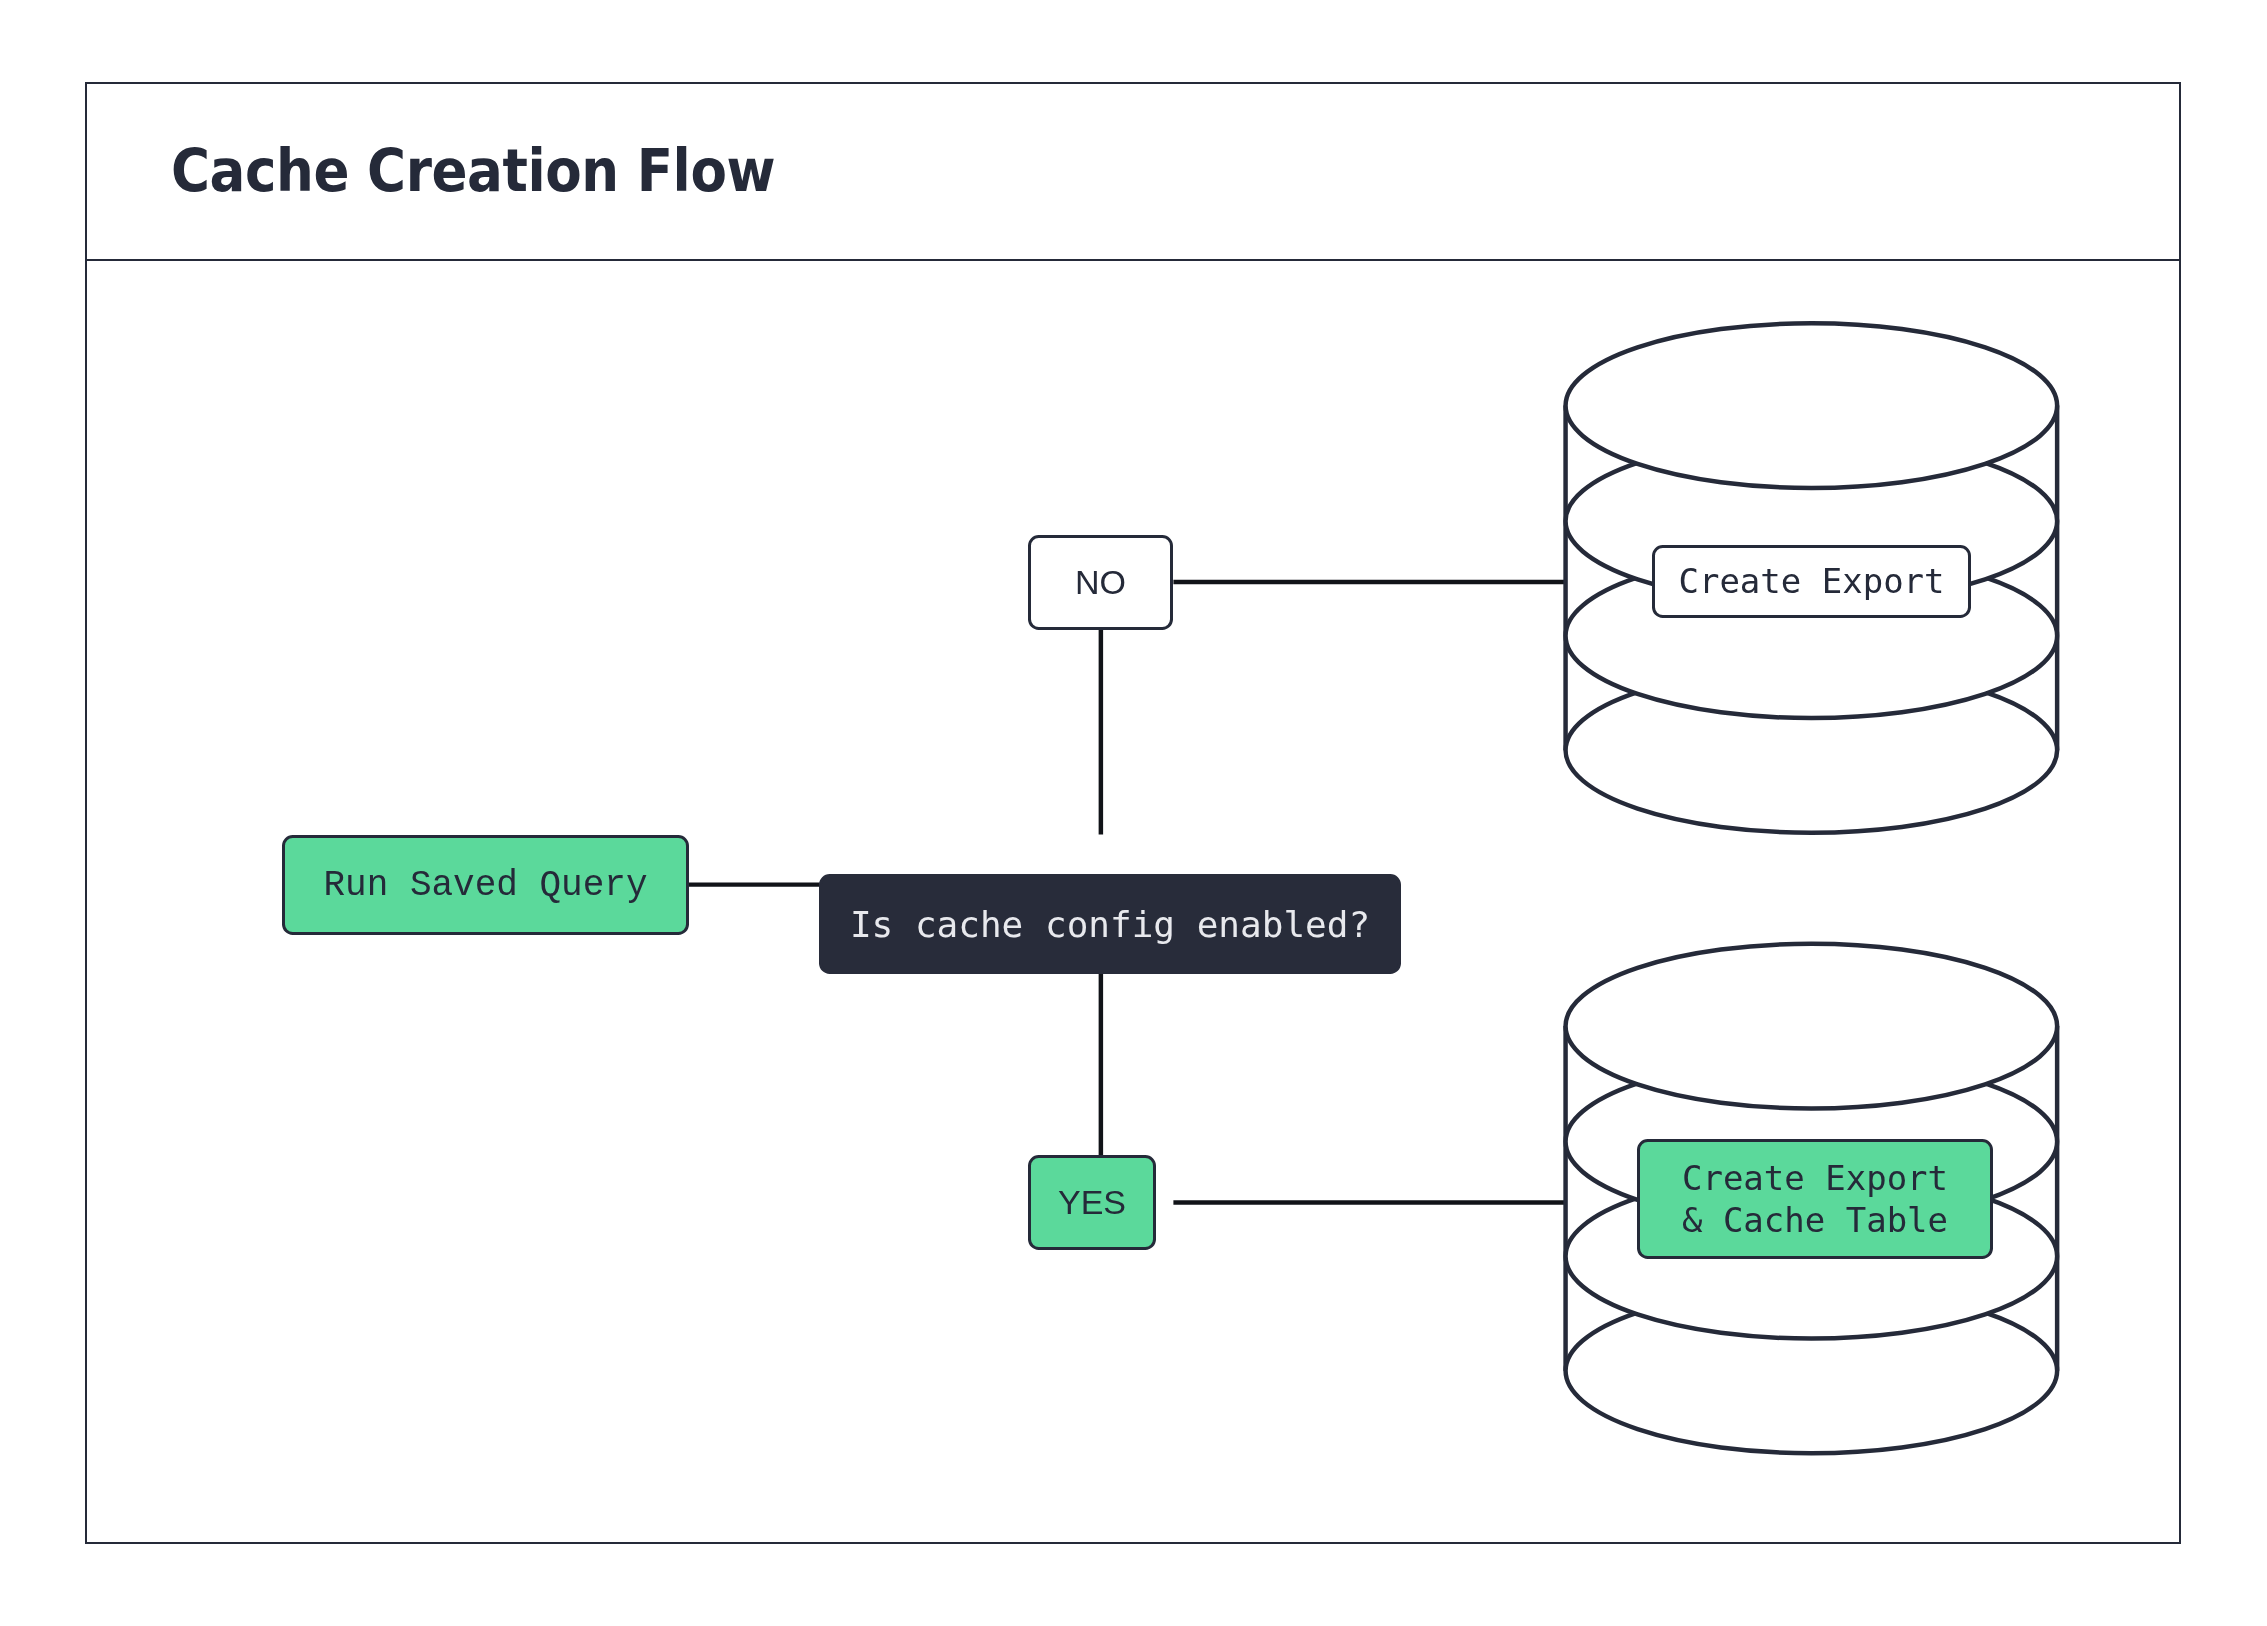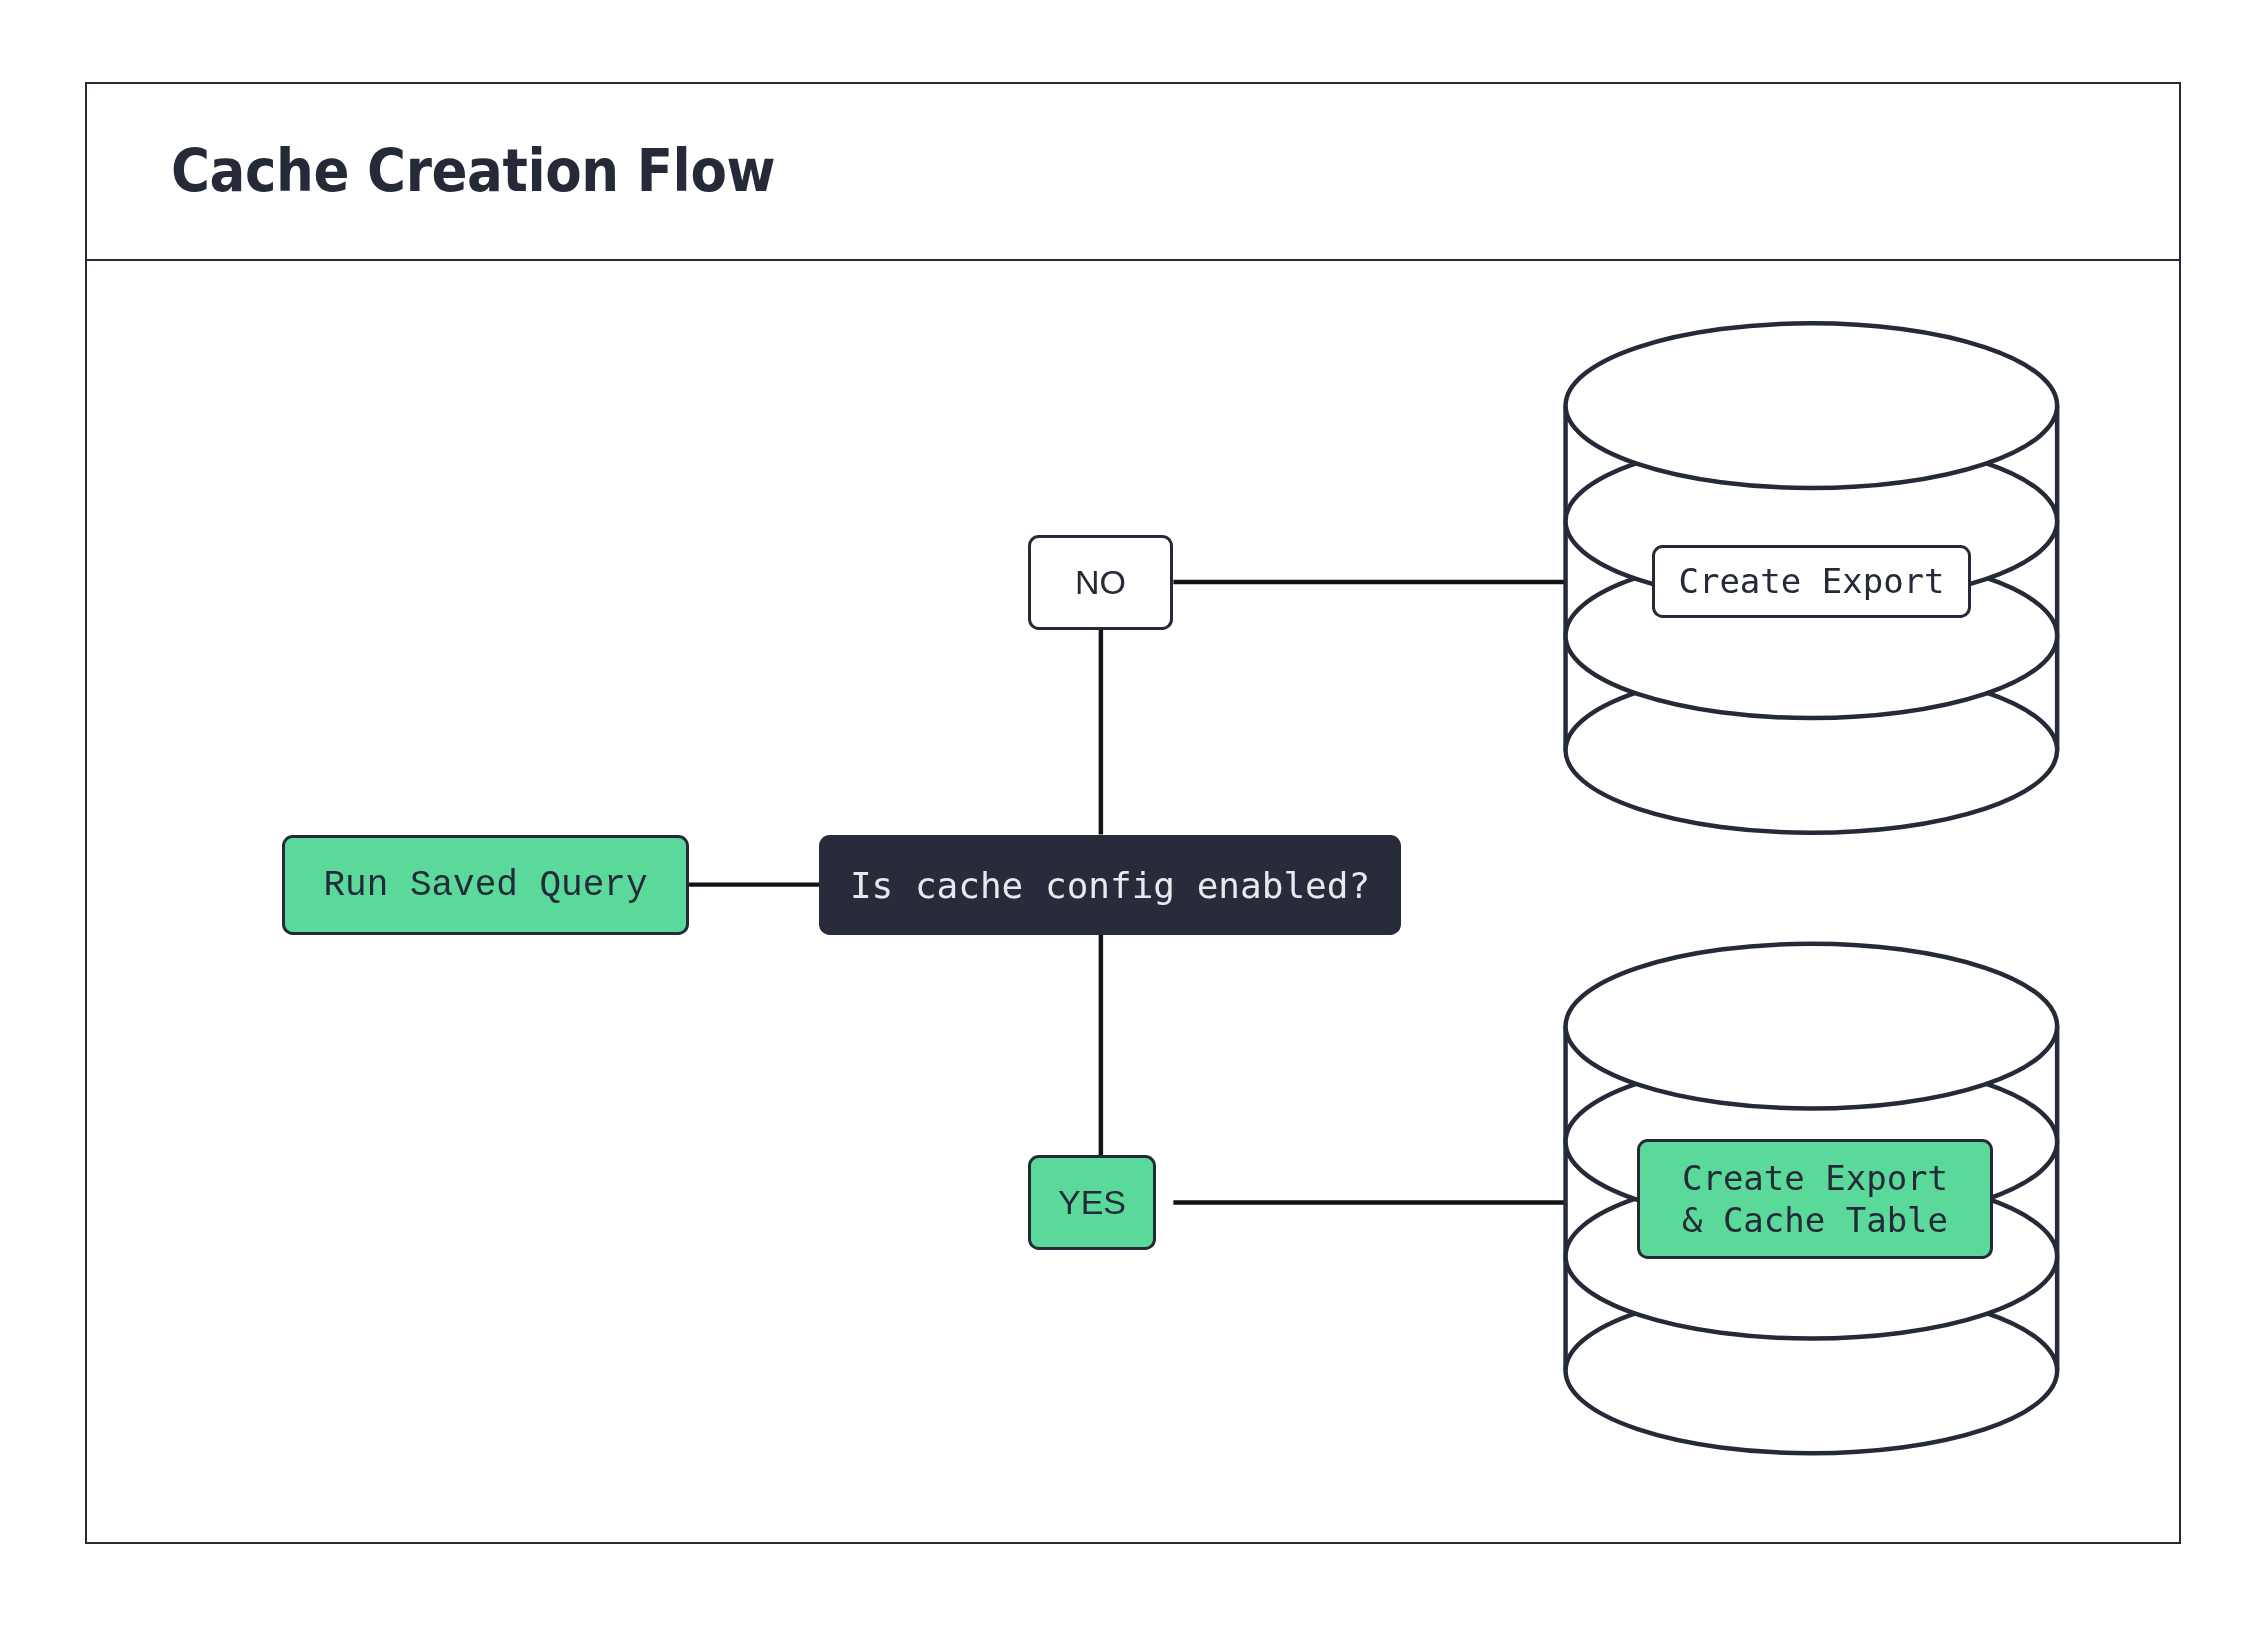--- a/index.html
+++ b/index.html
@@ -85,20 +85,21 @@
     border: 3.6px solid #252A39;
     border-radius: 10.7px;
     color: #252A39;
   }
 
   .node-dark {
     background: #282C3A;
     border: 3.6px solid #282C3A;
     border-radius: 10.7px;
     color: #E8E9ED;
+    margin-top: 39px;
   }
 
   .node-white {
     background: #FFFFFF;
     border: 3.6px solid #252A39;
     border-radius: 10.7px;
     color: #252A39;
   }
 
   

